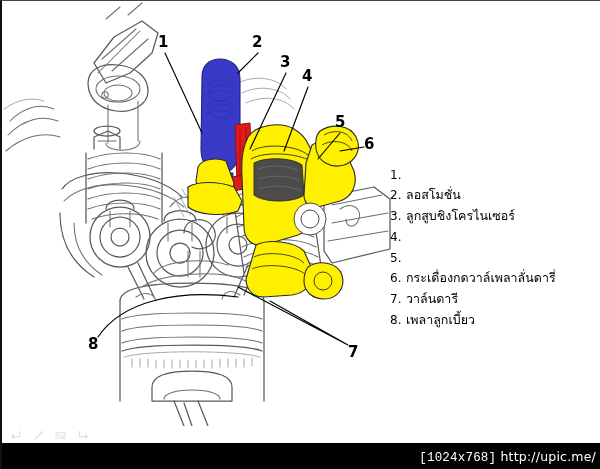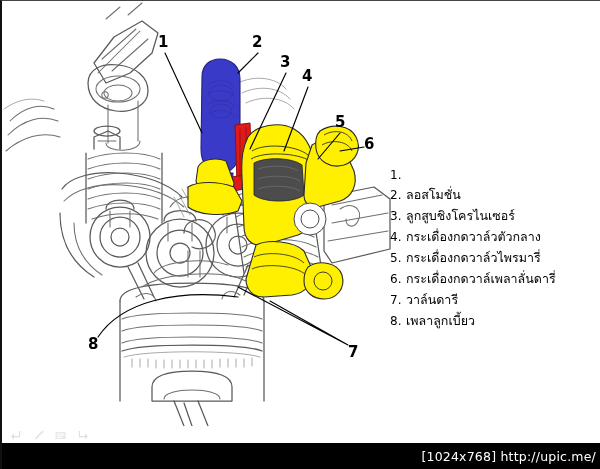--- a/index.html
+++ b/index.html
@@ -79,21 +79,21 @@
     justify-content:flex-end;
   }
   #footer-text{
     color:#ffffff;
     font-family:"DejaVu Sans", sans-serif;
     font-size:12.5px;
     letter-spacing:.2px;
     padding-right:6px;
     white-space:nowrap;
   }
-  .f-dim{font-weight:400;}
+  .f-dim{font-weight:400;font-family:Liberation Mono, monospace;}
   .f-url{font-weight:400;}
 </style>
 </head>
 <body>
 
 <div id="page">
 
   <div id="diagram-canvas">
     <svg viewBox="0 0 390 425" xmlns="http://www.w3.org/2000/svg">
       <defs>
@@ -324,26 +324,24 @@
       <span class="legend-text">ลอสโมชั่น</span>
     </div>
 
     <div class="legend-item">
       <span class="legend-num">3.</span>
       <span class="legend-text">ลูกสูบชิงโครไนเซอร์</span>
     </div>
 
     <div class="legend-item">
       <span class="legend-num">4.</span>
-      <span class="legend-text">กระเดื่องกดวาล์วตัวกลาง</span>
     </div>
 
     <div class="legend-item">
       <span class="legend-num">5.</span>
-      <span class="legend-text">กระเดื่องกดวาล์วไพรมารี่</span>
     </div>
 
     <div class="legend-item">
       <span class="legend-num">6.</span>
       <span class="legend-text">กระเดื่องกดวาล์เพลาลั่นดารี่</span>
     </div>
 
     <div class="legend-item">
       <span class="legend-num">7.</span>
       <span class="legend-text">วาล์นดารี</span>

